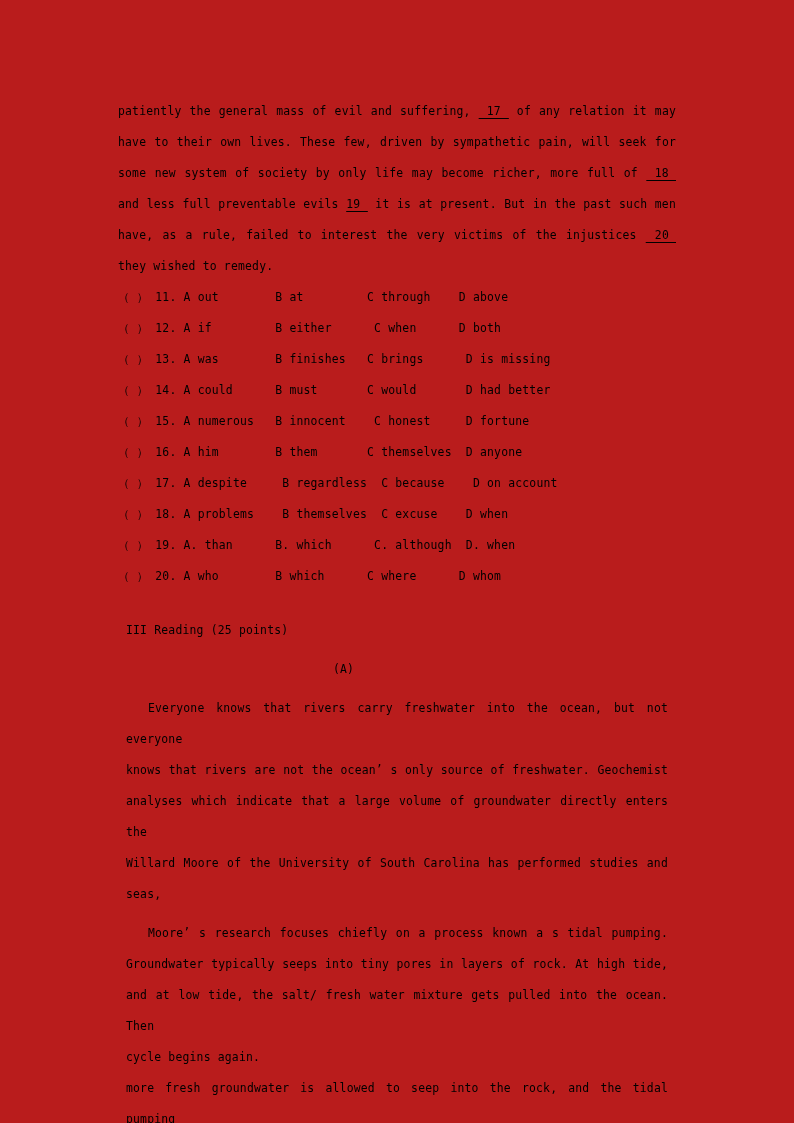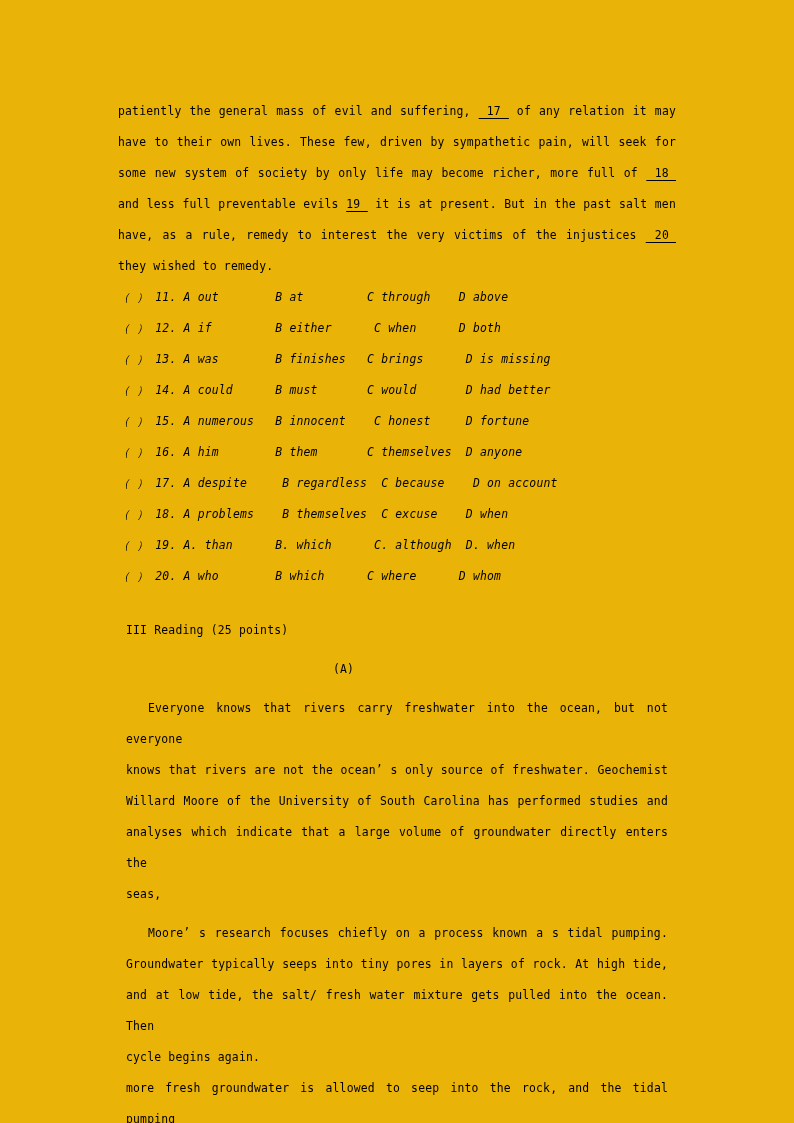--- a/index.html
+++ b/index.html
@@ -5,21 +5,21 @@
 <style>
   html, body {
     margin: 0;
     padding: 0;
     background: #ffffff;
   }
   .page {
     position: relative;
     width: 794px;
     height: 1123px;
-    background: #eab308;
+    background: #b91c1c;
     overflow: hidden;
     font-family: "DejaVu Sans Mono", "Liberation Mono", monospace;
     color: #000000;
   }
   .content {
     position: absolute;
     left: 118px;
     top: 96px;
     width: 558px;
   }
@@ -46,21 +46,20 @@
     text-decoration: underline;
     text-underline-offset: 2.5px;
     white-space: pre;
   }
 
   
   .mc-list {
     margin: 0;
     padding: 0;
     list-style: none;
-    font-style: italic;
   }
   .mc-row {
     font-size: 11.4px;
     line-height: 31px;
     height: 31px;
     white-space: pre;
     letter-spacing: 0.2px;
   }
 
   
@@ -105,22 +104,22 @@
 </head>
 <body>
 
 <div class="page">
   <div class="content">
 
     <div class="cloze-para">
       <span class="ln"><span>patiently the general mass of evil and suffering, </span><span class="blank"> 17 </span><span>  of any relation it may</span></span>
       <span class="ln"><span>have to their own lives. These few, driven by sympathetic pain, will seek for</span></span>
       <span class="ln"><span>some new system of society by only life may become richer, more full of </span><span class="blank"> 18 </span></span>
-      <span class="ln"><span>and less full preventable evils </span><span class="blank">19 </span><span>  it is at present. But in the past salt men</span></span>
-      <span class="ln"><span>have, as a rule, remedy to interest the very victims of the injustices </span><span class="blank"> 20 </span></span>
+      <span class="ln"><span>and less full preventable evils </span><span class="blank">19 </span><span>  it is at present. But in the past such men</span></span>
+      <span class="ln"><span>have, as a rule, failed to interest the very victims of the injustices </span><span class="blank"> 20 </span></span>
       <span class="ln last"><span>they wished to remedy.</span></span>
     </div>
 
     <div class="mc-list">
       <div class="mc-row">（ ） 11. A out        B at         C through    D above</div>
       <div class="mc-row">（ ） 12. A if         B either      C when      D both</div>
       <div class="mc-row">（ ） 13. A was        B finishes   C brings      D is missing</div>
       <div class="mc-row">（ ） 14. A could      B must       C would       D had better</div>
       <div class="mc-row">（ ） 15. A numerous   B innocent    C honest     D fortune</div>
       <div class="mc-row">（ ） 16. A him        B them       C themselves  D anyone</div>
@@ -129,22 +128,22 @@
       <div class="mc-row">（ ） 19. A. than      B. which      C. although  D. when</div>
       <div class="mc-row">（ ） 20. A who        B which      C where      D whom</div>
     </div>
 
     <div class="section-head">III Reading (25 points)</div>
     <div class="passage-label">(A)</div>
 
     <div class="reading-para">
       <span class="ln indent">Everyone knows that rivers carry freshwater into the ocean, but not everyone</span>
       <span class="ln">knows that rivers are not the ocean’ s only source of freshwater. Geochemist</span>
+      <span class="ln">analyses which indicate that a large volume of groundwater directly enters the</span>
       <span class="ln">Willard Moore of the University of South Carolina has performed studies and</span>
-      <span class="ln">analyses which indicate that a large volume of groundwater directly enters the</span>
       <span class="ln last">seas,</span>
     </div>
 
     <div class="reading-para">
       <span class="ln indent">Moore’ s research focuses chiefly on a process known a s tidal pumping.</span>
       <span class="ln">Groundwater typically seeps into tiny pores in layers of rock. At high tide,</span>
       <span class="ln">and at low tide, the salt/ fresh water mixture gets pulled into the ocean. Then</span>
       <span class="ln last">cycle begins again.</span>
       <span class="ln">more fresh groundwater is allowed to seep into the rock, and the tidal pumping</span>
     </div>

